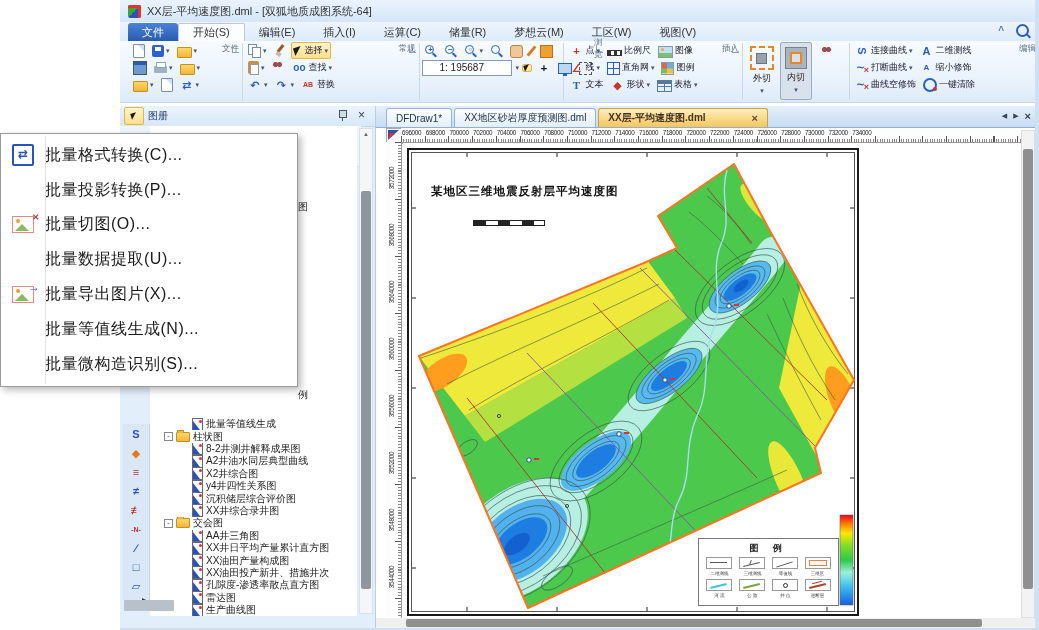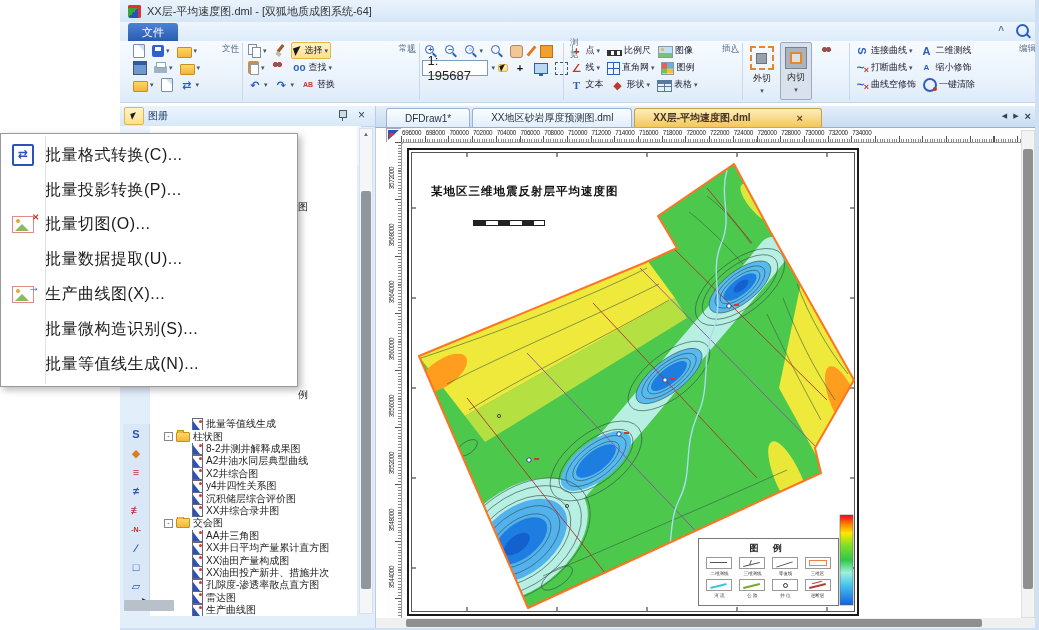--- a/index.html
+++ b/index.html
@@ -74,21 +74,21 @@
   .bigbtn{width:32px;height:58px;display:flex;flex-direction:column;align-items:center;justify-content:flex-start;padding-top:4px;box-sizing:border-box;border-radius:2px;font-size:9px;gap:2px;}
   .clipo{width:20px;height:20px;border:2px dashed #e8872a;display:flex;align-items:center;justify-content:center;}
   .clipo i{display:block;width:9px;height:9px;background:#98a2ac;border:1px solid #6a7480;}
   .clipi2{width:20px;height:20px;background:#aab4be;border:1px solid #78828c;display:flex;align-items:center;justify-content:center;}
   .clipi2 i{display:block;width:8px;height:8px;border:2px dashed #e8872a;background:#d8e0e8;}
   .rot90{transform:rotate(90deg);display:inline-block;}
   .ringi{width:10px;height:10px;border:2px solid #2a5fc0;border-radius:50%;margin-top:1px;}
   .ringi::after{content:'';position:absolute;right:-2px;bottom:-1px;width:4px;height:4px;background:#c0392b;border-radius:50%;}
   .brk::before{content:'∼';position:absolute;left:1px;top:-1px;color:#2a5fc0;}
   .brk::after{content:'×';position:absolute;right:0px;top:2px;color:#c0392b;font-size:9px;}
-  .inp{height:14px;border:1px solid #7f9db9;background:#fff;font-size:13px;padding:0 4px;display:flex;align-items:center;width:56px;}
+  .inp{height:14px;border:1px solid #7f9db9;background:#fff;font-size:10px;padding:0 16px;display:flex;align-items:center;width:56px;}
   
   #dock{left:120px;top:106px;width:255px;height:522px;background:#e2eefa;}
   #dockhdr{position:absolute;left:0;top:0;right:0;height:20px;background:linear-gradient(#eaf4fd,#d8e8f8);border-bottom:1px solid #c2d5ea;display:flex;align-items:center;}
   .hcur{width:18px;height:16px;margin:0 4px;background:linear-gradient(#fff3c8,#ffdf8b);border:1px solid #e0b84a;border-radius:2px;display:flex;align-items:center;justify-content:center;}
   .hcur .ptr{border-left-width:6px;border-bottom-width:6px;}
   #docktitle{font-size:10px;color:#1f3864;}
   #pinbtn{position:absolute;right:28px;top:4px;width:10px;height:11px;}
   #pinbtn::before{content:'';position:absolute;left:2px;top:0;width:6px;height:6px;border:1px solid #456;background:#cdd;}
   #pinbtn::after{content:'';position:absolute;left:4.5px;top:7px;width:1px;height:4px;background:#456;}
   #dockclose{position:absolute;right:10px;top:2px;font-size:12px;color:#345;}
@@ -114,21 +114,21 @@
   .tdoc{width:9px;height:11px;background:#fff;border:1px solid #667;margin-right:3px;flex:none;position:relative;}
   .tdoc::before{content:'';position:absolute;left:0;bottom:0;border-left:7px solid #2a52be;border-top:9px solid transparent;}
   .tdoc::after{content:'';position:absolute;right:0px;top:1px;width:3px;height:3px;background:#d33;border-radius:50%;}
   .frag{position:absolute;font-size:10px;color:#222;}
   #tvscroll{position:absolute;right:2px;top:22px;width:12px;bottom:14px;background:#f4f6f8;border:1px solid #dde;}
   #tvthumb{position:absolute;left:1px;right:1px;top:62px;height:398px;background:#8f969e;border-radius:2px;}
   #tvup{position:absolute;left:0;top:0;right:0;height:10px;font-size:6px;text-align:center;color:#567;line-height:10px;}
   #phscroll{position:absolute;left:4px;top:494px;width:50px;height:11px;background:#b8c0ca;border-radius:1px;}
   
   #tabbar{left:375px;top:106px;width:664px;height:22px;background:linear-gradient(#e4effb,#c9dcf0);border-bottom:1px solid #96aecd;border-left:1px solid #b9cde4;display:flex;align-items:flex-end;padding-left:10px;box-sizing:border-box;}
-  .dtab{height:18px;display:flex;align-items:center;padding:0 18px;font-size:10px;color:#234;background:linear-gradient(#fbfdff,#e2eefa);border:1px solid #9ab3d2;border-bottom:none;border-radius:3px 3px 0 0;margin-right:2px;white-space:nowrap;}
+  .dtab{height:18px;display:flex;align-items:center;padding:0 9px;font-size:10px;color:#234;background:linear-gradient(#fbfdff,#e2eefa);border:1px solid #9ab3d2;border-bottom:none;border-radius:3px 3px 0 0;margin-right:2px;white-space:nowrap;}
   .dactive{background:linear-gradient(#fdeebc,#f6c65c);border-color:#c8a048;color:#432;font-weight:bold;gap:40px;}
   .tabx{margin-left:6px;font-weight:bold;color:#643;font-size:11px;}
   #tabnav{position:absolute;right:8px;top:4px;display:flex;gap:6px;align-items:center;color:#345;}
   #tabnav .tn{font-size:7px;} #tabnav .tnx{font-size:11px;font-weight:bold;}
   
   #canvas{left:375px;top:128px;width:664px;height:500px;background:#fff;border-left:1px solid #b9cde4;}
   #cornerbox{position:absolute;left:10px;top:0;width:15px;height:14px;background:#fff;border:1px solid #aaa;}
   #cornerbox::before{content:'';position:absolute;left:1px;top:1px;border-top:10px solid #2a52be;border-right:11px solid transparent;}
   #cornerbox::after{content:'';position:absolute;left:2px;top:4px;border-top:6px solid #d33;border-right:6px solid transparent;transform:rotate(12deg);}
   #hruler{position:absolute;left:25px;top:0;width:620px;height:14px;background:#fdfdfd;border-bottom:1px solid #999;}
@@ -181,20 +181,30 @@
 </head>
 <body>
 
 <div class="abs" id="titlebar">
   <div id="appicon"></div>
   <div id="titletext">XX层-平均速度图.dml - [双狐地质成图系统-64]</div>
 </div>
 
 <div class="abs" id="menubar">
   <div id="filebtn">文件</div>
+  <div id="menu-items">
+      <span class="mtab mactive">开始(S)</span>
+      <span class="mtab">编辑(E)</span>
+      <span class="mtab">插入(I)</span>
+      <span class="mtab">运算(C)</span>
+      <span class="mtab">储量(R)</span>
+      <span class="mtab">梦想云(M)</span>
+      <span class="mtab">工区(W)</span>
+      <span class="mtab">视图(V)</span>
+    </div>
   <div id="mb-right">
     <span id="mb-chev">^</span>
     <span class="magicon"></span>
   </div>
 </div>
 
 <div class="abs" id="ribbon">
 
   <div class="rgroup" style="width:112px">
     <div class="rrows">
@@ -834,24 +844,24 @@
       <div class="cmi">
         <span class="cmic"></span>
         <span class="cml">批量数据提取(U)...</span>
       </div>
       <div class="cmi">
         <span class="cmic">
           <span class="picbase batch-export-icon">
             <span class="ov">→</span>
           </span>
         </span>
-        <span class="cml">生产曲线图(X)...</span>
+        <span class="cml">批量导出图片(X)...</span>
+      </div>
+      <div class="cmi">
+        <span class="cmic"></span>
+        <span class="cml">批量等值线生成(N)...</span>
       </div>
       <div class="cmi">
         <span class="cmic"></span>
         <span class="cml">批量微构造识别(S)...</span>
       </div>
-      <div class="cmi">
-        <span class="cmic"></span>
-        <span class="cml">批量等值线生成(N)...</span>
-      </div>
     </div>
 </div>
 
 </body></html>

